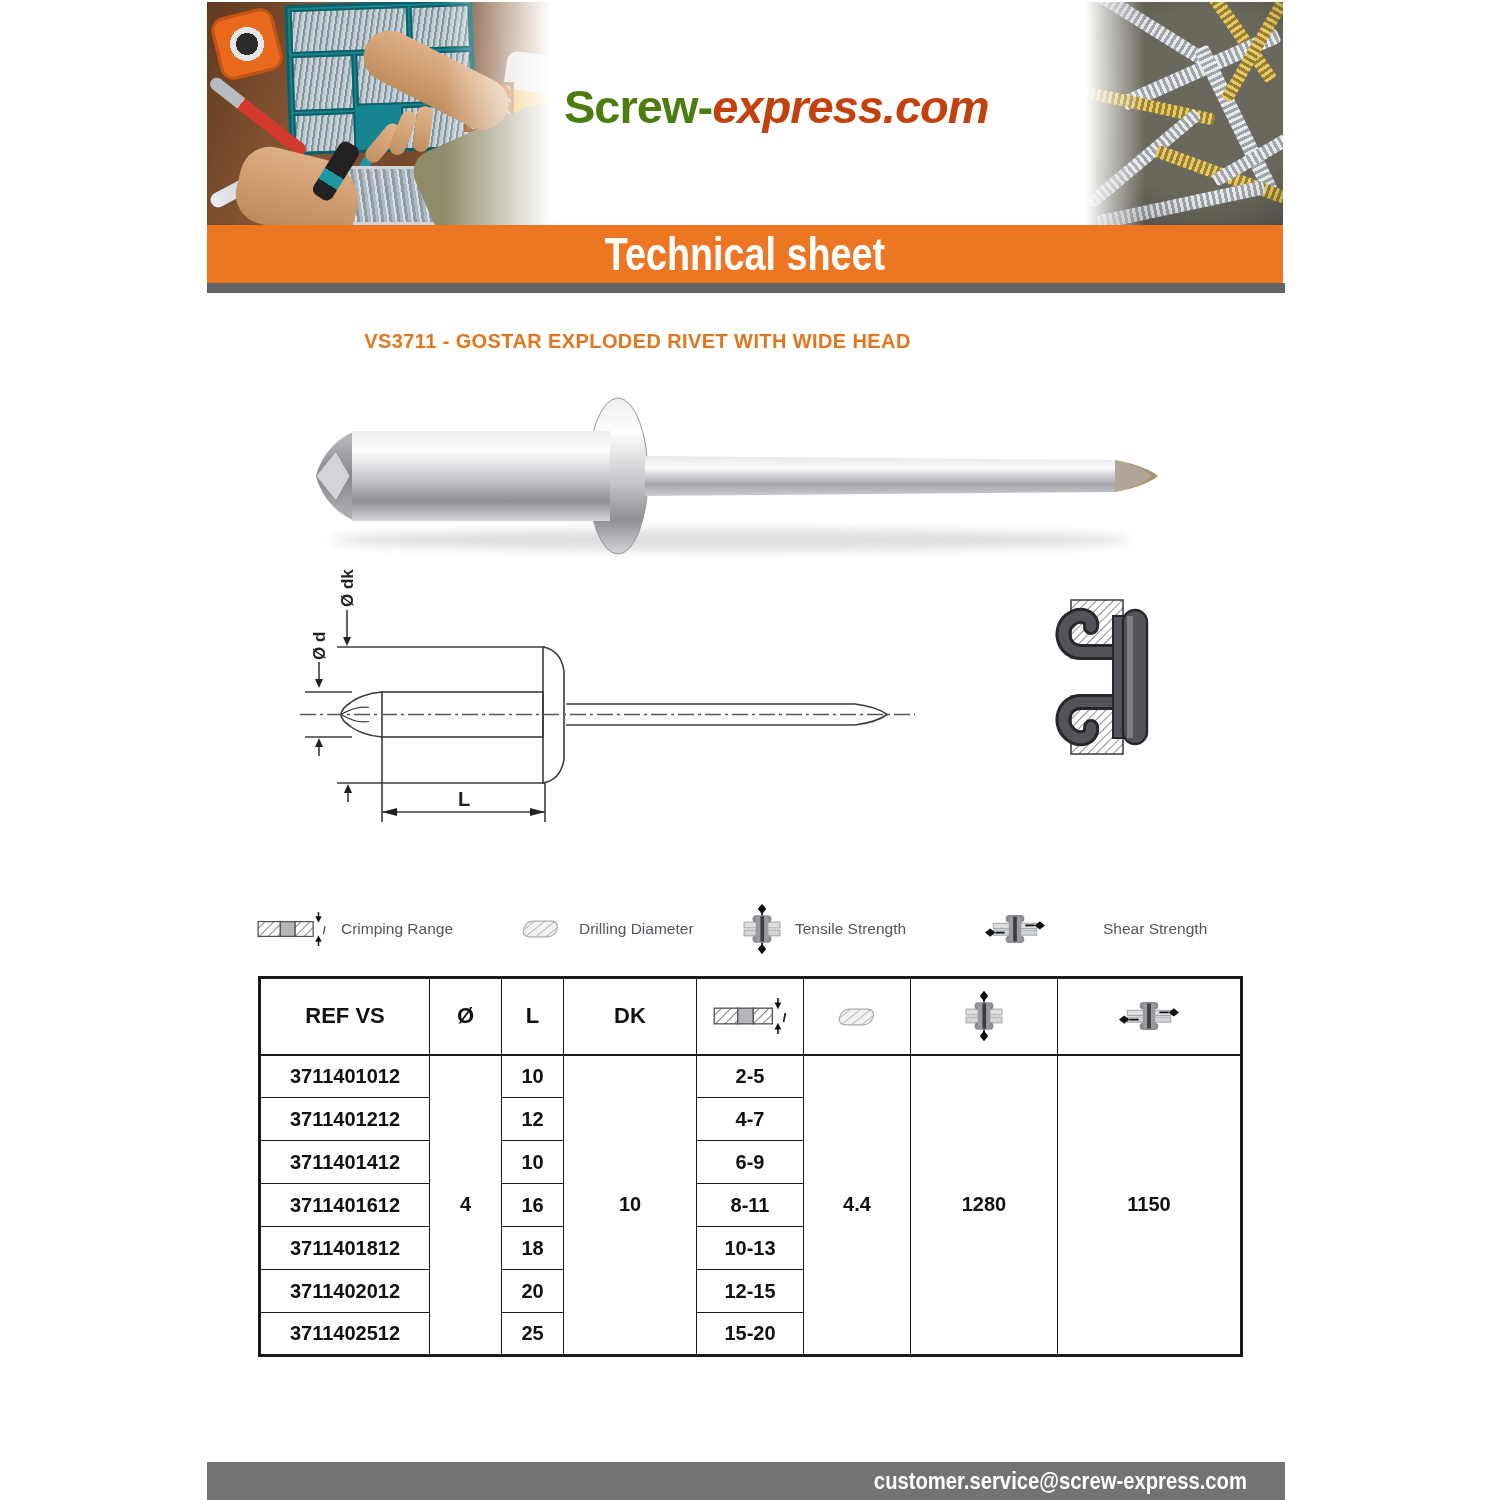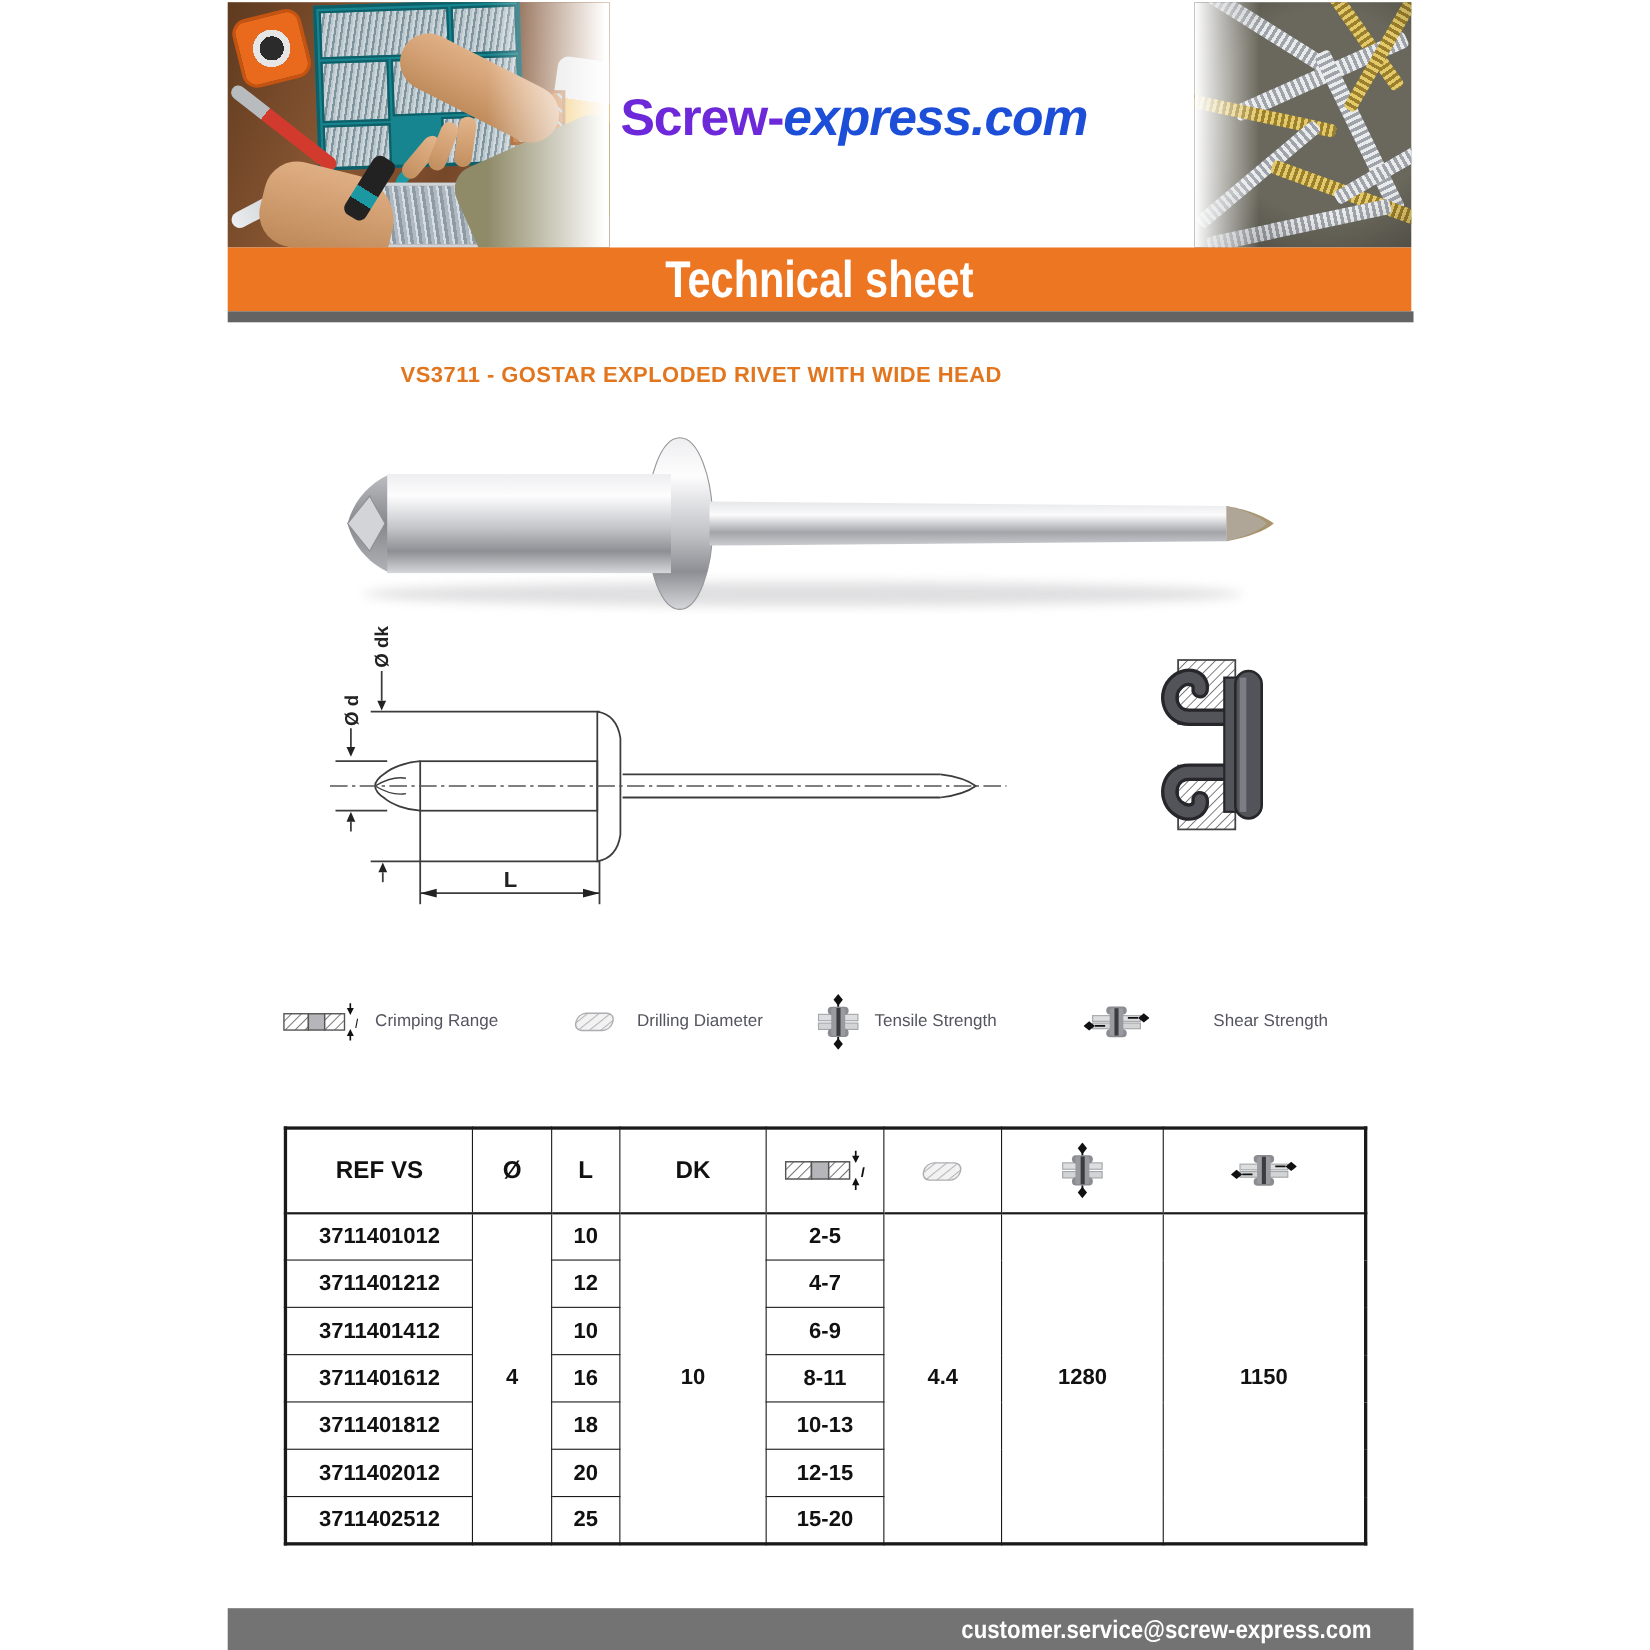--- a/index.html
+++ b/index.html
@@ -43,42 +43,42 @@
   .obox { position:absolute; right:40px; top:80px; width:50px; height:50px; border:3px solid #a04f13;
     background:repeating-linear-gradient(45deg,#c2681f 0 4px,#9fc3d4 4px 6px,#c2681f 6px 9px); }
   .screw { position:absolute; border-radius:4px; }
   .screw.silver { background:repeating-linear-gradient(90deg,#e8eaec 0 3px,#9fa4aa 3px 6px); }
   .screw.brass  { background:repeating-linear-gradient(90deg,#e3c96a 0 3px,#9a7f2c 3px 6px); }
   .vignette { position:absolute; inset:0; background:radial-gradient(circle at 60% 45%, rgba(0,0,0,0) 55%, rgba(0,0,0,.35)); }
 
   
   .logo { left:554px; top:58px; width:420px; height:96px; display:flex; align-items:center; gap:10px; }
   .logo-text { font-size:47px; font-weight:bold; letter-spacing:-1px; white-space:nowrap; }
-  .logo-text .t1 { color:#6d28d9; }
-  .logo-text .t2 { color:#1d4ed8; font-style:italic; }
+  .logo-text .t1 { color:#4d7c0f; }
+  .logo-text .t2 { color:#c2410c; font-style:italic; }
 
   
   .banner { left:207px; top:225px; width:1076px; height:58px; background:#ED7623;
     display:flex; align-items:center; justify-content:center; }
   .banner-title { color:#fff; font-size:46px; font-weight:bold; display:inline-block;
     transform:scaleX(.82) scaleY(1.02); letter-spacing:0px; }
   .graystrip { left:207px; top:283px; width:1078px; height:10px; background:#636363; }
 
   
   .ptitle { left:0; top:330px; width:1275px; text-align:center; color:#E2761F;
     font-size:20px; font-weight:bold; letter-spacing:.4px; }
 
   
   .legend { left:207px; top:893px; width:1120px; height:72px; }
   .legend-item { position:absolute; top:0; height:72px; display:flex; align-items:center; gap:14px; }
   .legend-label { color:#55555F; font-size:15.5px; }
 
   
   .spec-table { position:absolute; left:258px; top:976px; border-collapse:collapse; table-layout:fixed;
-    width:982px;margin-top:48px; }
+    width:982px; }
   .spec-table th, .spec-table td { border:1.6px solid #1a1a1a; text-align:center; vertical-align:middle;
     font-weight:bold; color:#111; background:#fff; }
   .spec-table { border:3px solid #1a1a1a; }
   .spec-table thead th { height:77px; font-size:22px; border-bottom:2.6px solid #1a1a1a; }
   .spec-table tbody td { height:43px; font-size:20px; }
   .spec-table .iconcell svg { vertical-align:middle; }
 
   
   .footer { left:207px; top:1462px; width:1078px; height:38px; background:#737373;
     display:flex; align-items:center; justify-content:flex-end; padding-right:38px; }

